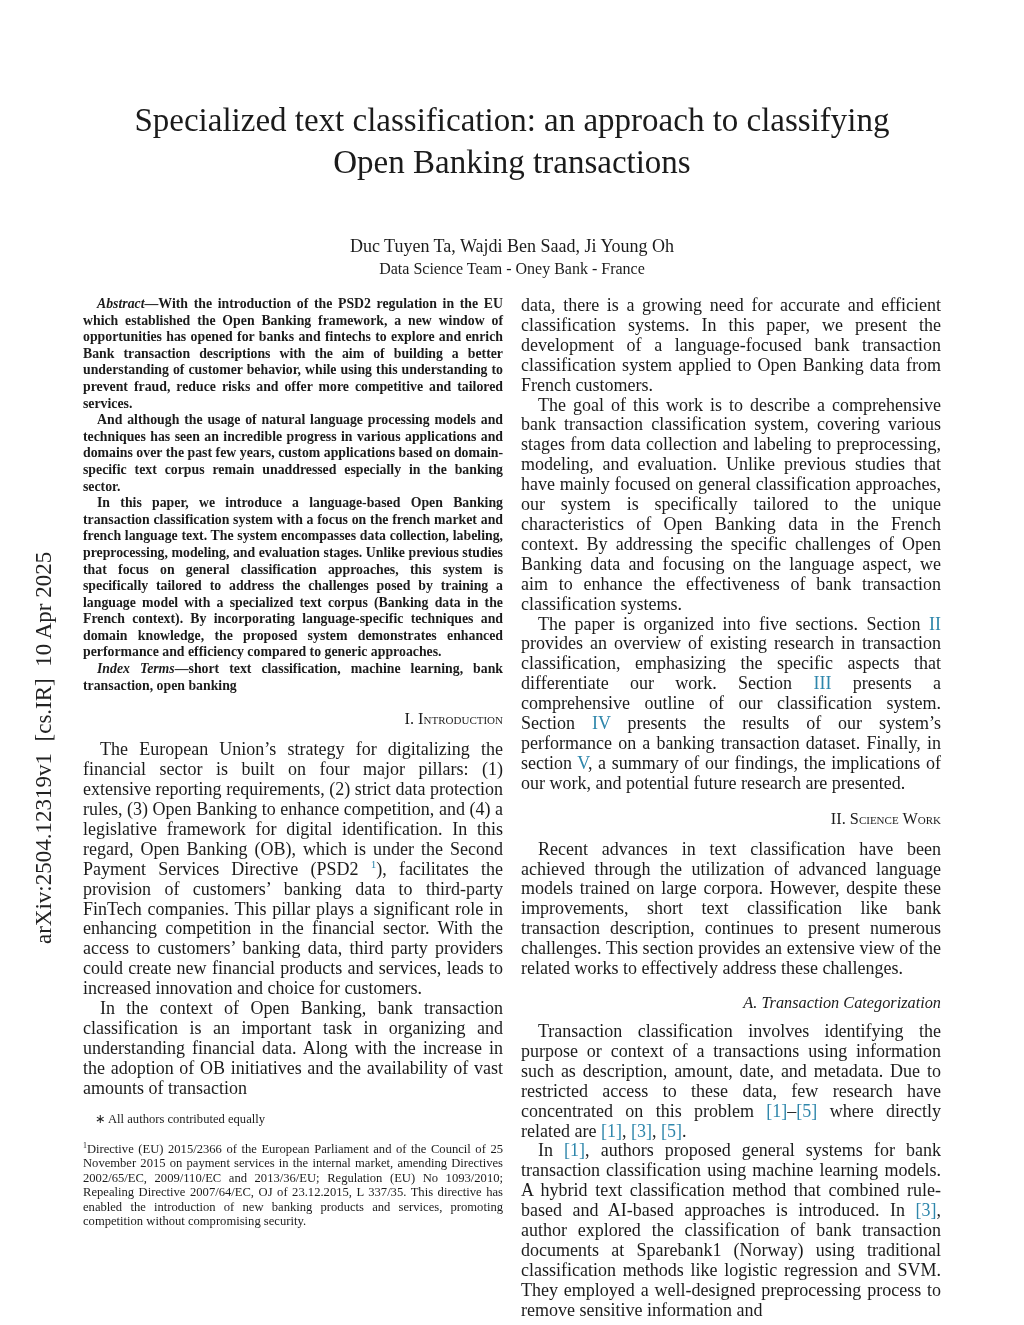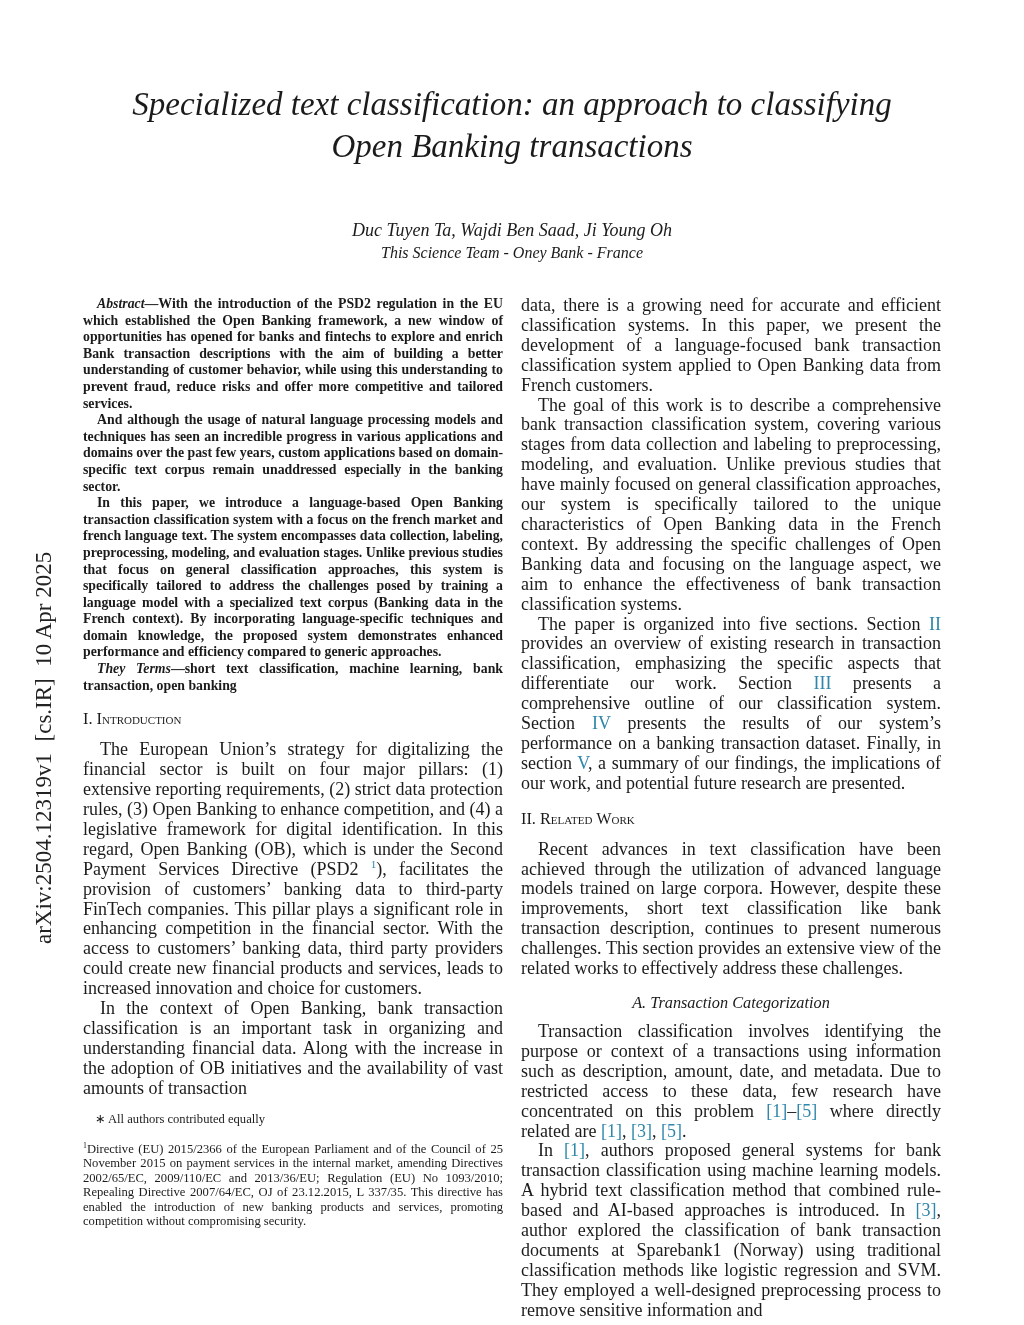--- a/index.html
+++ b/index.html
@@ -18,23 +18,22 @@
     left: 31px; top: 944px;
     transform-origin: 0 0;
     transform: rotate(-90deg);
     white-space: pre;
     font-size: 23px;
     color: #222222;
   }
 
   .titleblock {
     position: absolute;
-    top: 84px; left: 112px; width: 800px;
+    top: 100px; left: 112px; width: 800px;
     text-align: center;
-    font-style: italic;
   }
   .title {
     font-size: 33px;
     font-weight: normal;
     line-height: 1.27;
     margin: 0;
   }
   .authors { margin-top: 52px; font-size: 18px; }
   .affiliation { margin-top: 3px; font-size: 16px; }
 
@@ -57,28 +56,28 @@
     font-size: 18px;
     line-height: 19.9px;
     text-indent: 17px;
   }
   .noindent { text-indent: 0; }
 
   .sec-heading {
     font-size: 16.3px;
     font-weight: normal;
     font-variant: small-caps;
-    text-align: left;
+    text-align: right;
     margin: 15px 0 11px 0;
   }
   .subsec-heading {
     font-size: 16.3px;
     font-weight: normal;
     font-style: italic;
-    text-align: center;
+    text-align: right;
     margin: 14px 0 9px 0;
   }
 
   .footnotes { margin-top: 13px; }
   .footnote-p {
     font-size: 12.6px;
     line-height: 14.4px;
   }
   .footnote-p.indent-sm { text-indent: 12px; margin-bottom: 16px; }
 
@@ -89,47 +88,47 @@
 </head>
 <body>
 
 <div class="sheet">
 
   <div class="arxiv-strip">arXiv:2504.12319v1  [cs.IR]  10 Apr 2025</div>
 
   <header class="titleblock">
     <h1 class="title">Specialized text classification: an approach to classifying Open Banking transactions</h1>
     <div class="authors">Duc Tuyen Ta, Wajdi Ben Saad, Ji Young Oh</div>
-    <div class="affiliation">This Science Team - Oney Bank - France</div>
+    <div class="affiliation">Data Science Team - Oney Bank - France</div>
   </header>
 
   <main class="columns">
 
     <section class="col">
       <p class="abstract-p"><span class="it">Abstract</span><span>—With the introduction of the PSD2 regulation in the EU which established the Open Banking framework, a new window of opportunities has opened for banks and fintechs to explore and enrich Bank transaction descriptions with the aim of building a better understanding of customer behavior, while using this understanding to prevent fraud, reduce risks and offer more competitive and tailored services.</span></p>
       <p class="abstract-p"><span>And although the usage of natural language processing models and techniques has seen an incredible progress in various applications and domains over the past few years, custom applications based on domain-specific text corpus remain unaddressed especially in the banking sector.</span></p>
       <p class="abstract-p"><span>In this paper, we introduce a language-based Open Banking transaction classification system with a focus on the french market and french language text. The system encompasses data collection, labeling, preprocessing, modeling, and evaluation stages. Unlike previous studies that focus on general classification approaches, this system is specifically tailored to address the challenges posed by training a language model with a specialized text corpus (Banking data in the French context). By incorporating language-specific techniques and domain knowledge, the proposed system demonstrates enhanced performance and efficiency compared to generic approaches.</span></p>
-      <p class="abstract-p"><span class="it">They Terms</span><span>—short text classification, machine learning, bank transaction, open banking</span></p>
+      <p class="abstract-p"><span class="it">Index Terms</span><span>—short text classification, machine learning, bank transaction, open banking</span></p>
 
       <h2 class="sec-heading">I. Introduction</h2>
       <p class="body-p"><span>The European Union’s strategy for digitalizing the financial sector is built on four major pillars: (1) extensive reporting requirements, (2) strict data protection rules, (3) Open Banking to enhance competition, and (4) a legislative framework for digital identification. In this regard, Open Banking (OB), which is under the Second Payment Services Directive (PSD2 </span><sup class="ref">1</sup><span>), facilitates the provision of customers’ banking data to third-party FinTech companies. This pillar plays a significant role in enhancing competition in the financial sector. With the access to customers’ banking data, third party providers could create new financial products and services, leads to increased innovation and choice for customers.</span></p>
       <p class="body-p"><span>In the context of Open Banking, bank transaction classification is an important task in organizing and understanding financial data. Along with the increase in the adoption of OB initiatives and the availability of vast amounts of transaction</span></p>
 
       <div class="footnotes">
         <p class="footnote-p indent-sm"><span>∗ All authors contributed equally</span></p>
         <p class="footnote-p"><sup>1</sup><span>Directive (EU) 2015/2366 of the European Parliament and of the Council of 25 November 2015 on payment services in the internal market, amending Directives 2002/65/EC, 2009/110/EC and 2013/36/EU; Regulation (EU) No 1093/2010; Repealing Directive 2007/64/EC, OJ of 23.12.2015, L 337/35. This directive has enabled the introduction of new banking products and services, promoting competition without compromising security.</span></p>
       </div>
     </section>
 
     <section class="col">
       <p class="body-p noindent"><span>data, there is a growing need for accurate and efficient classification systems. In this paper, we present the development of a language-focused bank transaction classification system applied to Open Banking data from French customers.</span></p>
       <p class="body-p"><span>The goal of this work is to describe a comprehensive bank transaction classification system, covering various stages from data collection and labeling to preprocessing, modeling, and evaluation. Unlike previous studies that have mainly focused on general classification approaches, our system is specifically tailored to the unique characteristics of Open Banking data in the French context. By addressing the specific challenges of Open Banking data and focusing on the language aspect, we aim to enhance the effectiveness of bank transaction classification systems.</span></p>
       <p class="body-p"><span>The paper is organized into five sections. Section </span><span class="ref">II</span><span> provides an overview of existing research in transaction classification, emphasizing the specific aspects that differentiate our work. Section </span><span class="ref">III</span><span> presents a comprehensive outline of our classification system. Section </span><span class="ref">IV</span><span> presents the results of our system’s performance on a banking transaction dataset. Finally, in section </span><span class="ref">V</span><span>, a summary of our findings, the implications of our work, and potential future research are presented.</span></p>
 
-      <h2 class="sec-heading">II. Related Work</h2>
+      <h2 class="sec-heading">II. Science Work</h2>
       <p class="body-p"><span>Recent advances in text classification have been achieved through the utilization of advanced language models trained on large corpora. However, despite these improvements, short text classification like bank transaction description, continues to present numerous challenges. This section provides an extensive view of the related works to effectively address these challenges.</span></p>
 
       <h3 class="subsec-heading">A. Transaction Categorization</h3>
       <p class="body-p"><span>Transaction classification involves identifying the purpose or context of a transactions using information such as description, amount, date, and metadata. Due to restricted access to these data, few research have concentrated on this problem </span><span class="ref">[1]</span><span>–</span><span class="ref">[5]</span><span> where directly related are </span><span class="ref">[1]</span><span>, </span><span class="ref">[3]</span><span>, </span><span class="ref">[5]</span><span>.</span></p>
       <p class="body-p"><span>In </span><span class="ref">[1]</span><span>, authors proposed general systems for bank transaction classification using machine learning models. A hybrid text classification method that combined rule-based and AI-based approaches is introduced. In </span><span class="ref">[3]</span><span>, author explored the classification of bank transaction documents at Sparebank1 (Norway) using traditional classification methods like logistic regression and SVM. They employed a well-designed preprocessing process to remove sensitive information and</span></p>
     </section>
 
   </main>
 </div>
 

